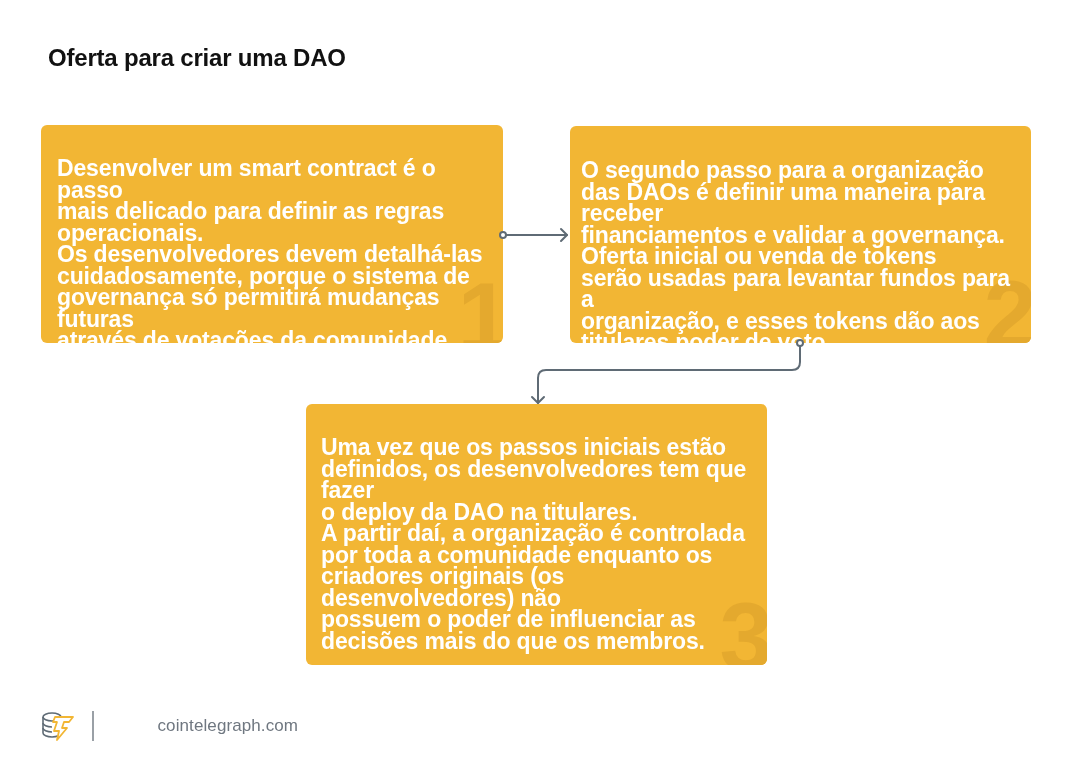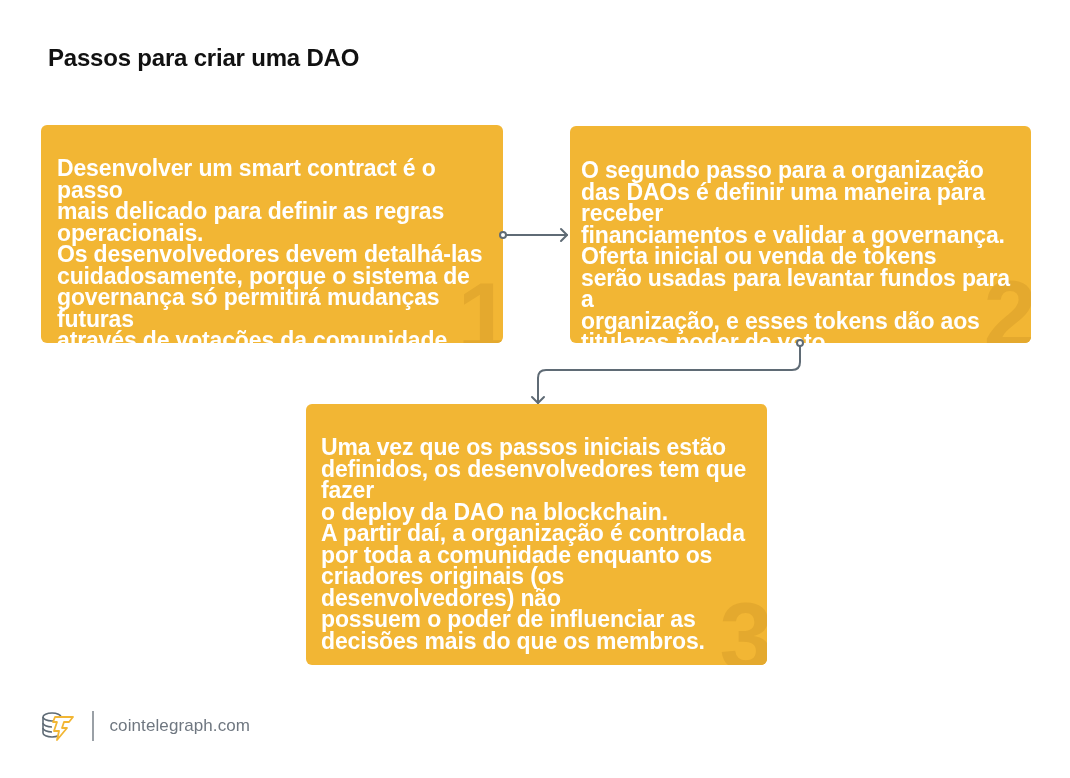--- a/index.html
+++ b/index.html
@@ -78,26 +78,27 @@
       width: 1.5px;
       height: 30px;
       background: #9aa0a6;
       margin-left: 16px;
       margin-right: 16px;
     }
     .footer-text {
       font-size: 17px;
       color: #6f7780;
       letter-spacing: 0.1px;
+      margin-left: 48px;
     }
   </style>
 </head>
 <body>
 
-<h1 class="page-title">Passos para criar uma DAO</h1>
+<h1 class="page-title">Oferta para criar uma DAO</h1>
 
 <div class="step-box" id="box-1">
   <div class="step-number">1</div>
   <div class="step-text">Desenvolver um smart contract é o passo
 mais delicado para definir as regras
 operacionais.
 Os desenvolvedores devem detalhá-las
 cuidadosamente, porque o sistema de
 governança só permitirá mudanças futuras
 através de votações da comunidade.</div>
@@ -111,21 +112,21 @@
 Oferta inicial ou venda de tokens
 serão usadas para levantar fundos para a
 organização, e esses tokens dão aos
 titulares poder de voto.</div>
 </div>
 
 <div class="step-box" id="box-3">
   <div class="step-number">3</div>
   <div class="step-text">Uma vez que os passos iniciais estão
 definidos, os desenvolvedores tem que fazer
-o deploy da DAO na blockchain.
+o deploy da DAO na titulares.
 A partir daí, a organização é controlada
 por toda a comunidade enquanto os
 criadores originais (os desenvolvedores) não
 possuem o poder de influenciar as
 decisões mais do que os membros.</div>
 </div>
 
 <svg class="connectors" viewBox="0 0 1070 778">
   <g stroke="#5f6b75" stroke-width="2" fill="none" stroke-linecap="round" stroke-linejoin="round">
     <line x1="506" y1="235" x2="567" y2="235"></line>

